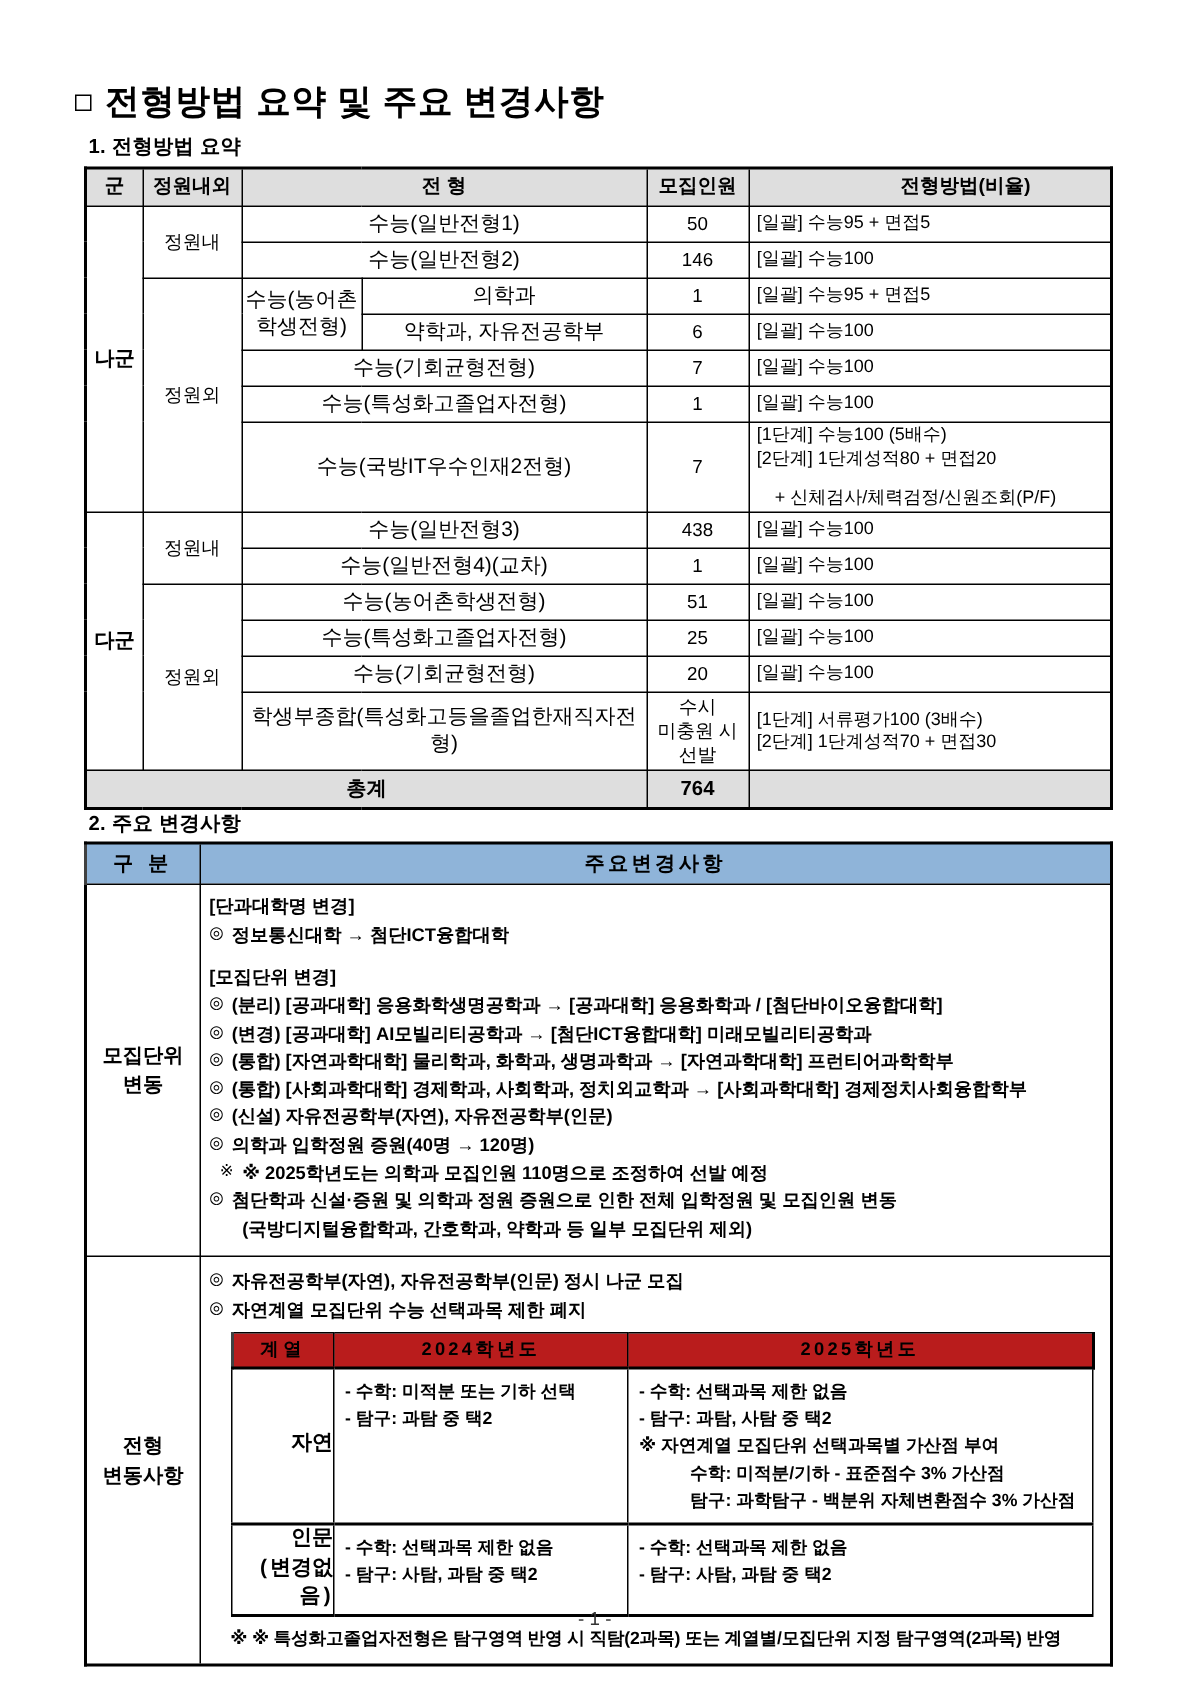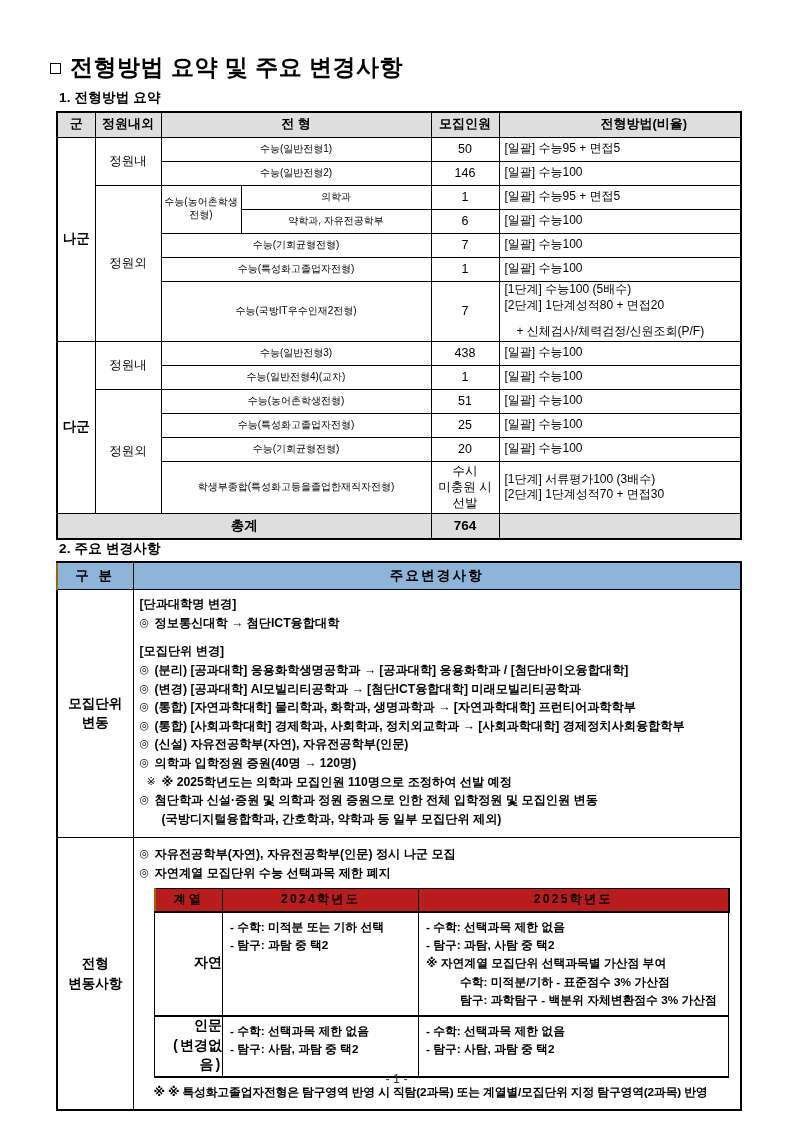--- a/index.html
+++ b/index.html
@@ -83,21 +83,21 @@
     height: 25px;
     border-top: 2px solid #000;
     border-bottom: 1.5px solid #000;
   }
   #table1 .gun {
     font-size: 13.5px;
     font-weight: bold;
     border-left: 2px solid #000;
   }
   #table1 .jw { font-size: 12.5px; }
-  #table1 .jeonhyeong { font-size: 10px; }
+  #table1 .jeonhyeong { font-size: 14px; }
   #table1 .num { font-size: 12.5px; }
   #table1 .method {
     text-align: left;
     padding-left: 5px;
     font-size: 12px;
     border-right: 2px solid #000;
   }
   #table1 .method .ln { display: block; white-space: nowrap; }
   #table1 .method .ln.ind { padding-left: 12px; margin-top: 11px; }
   #table1 thead td:first-child { border-left: 2px solid #000; }
@@ -125,21 +125,21 @@
   #table2 thead td {
     background: #8fb4d9;
     font-weight: bold;
     font-size: 13.5px;
     text-align: center;
     height: 27px;
     letter-spacing: 2.2px;
     border-top: 2px solid #000;
     border-bottom: 1.2px solid #000;
   }
-  #table2 thead td:first-child { border-left: 2px solid #a16207; letter-spacing: 3px; }
+  #table2 thead td:first-child { border-left: 2px solid #404040; letter-spacing: 3px; }
   #table2 thead td:last-child  { border-right: 2px solid #000; }
   #table2 .cat {
     text-align: center;
     font-size: 13.5px;
     font-weight: bold;
     width: 76px;
     border-left: 2px solid #000;
     line-height: 1.45;
   }
   #table2 .body-cell {

